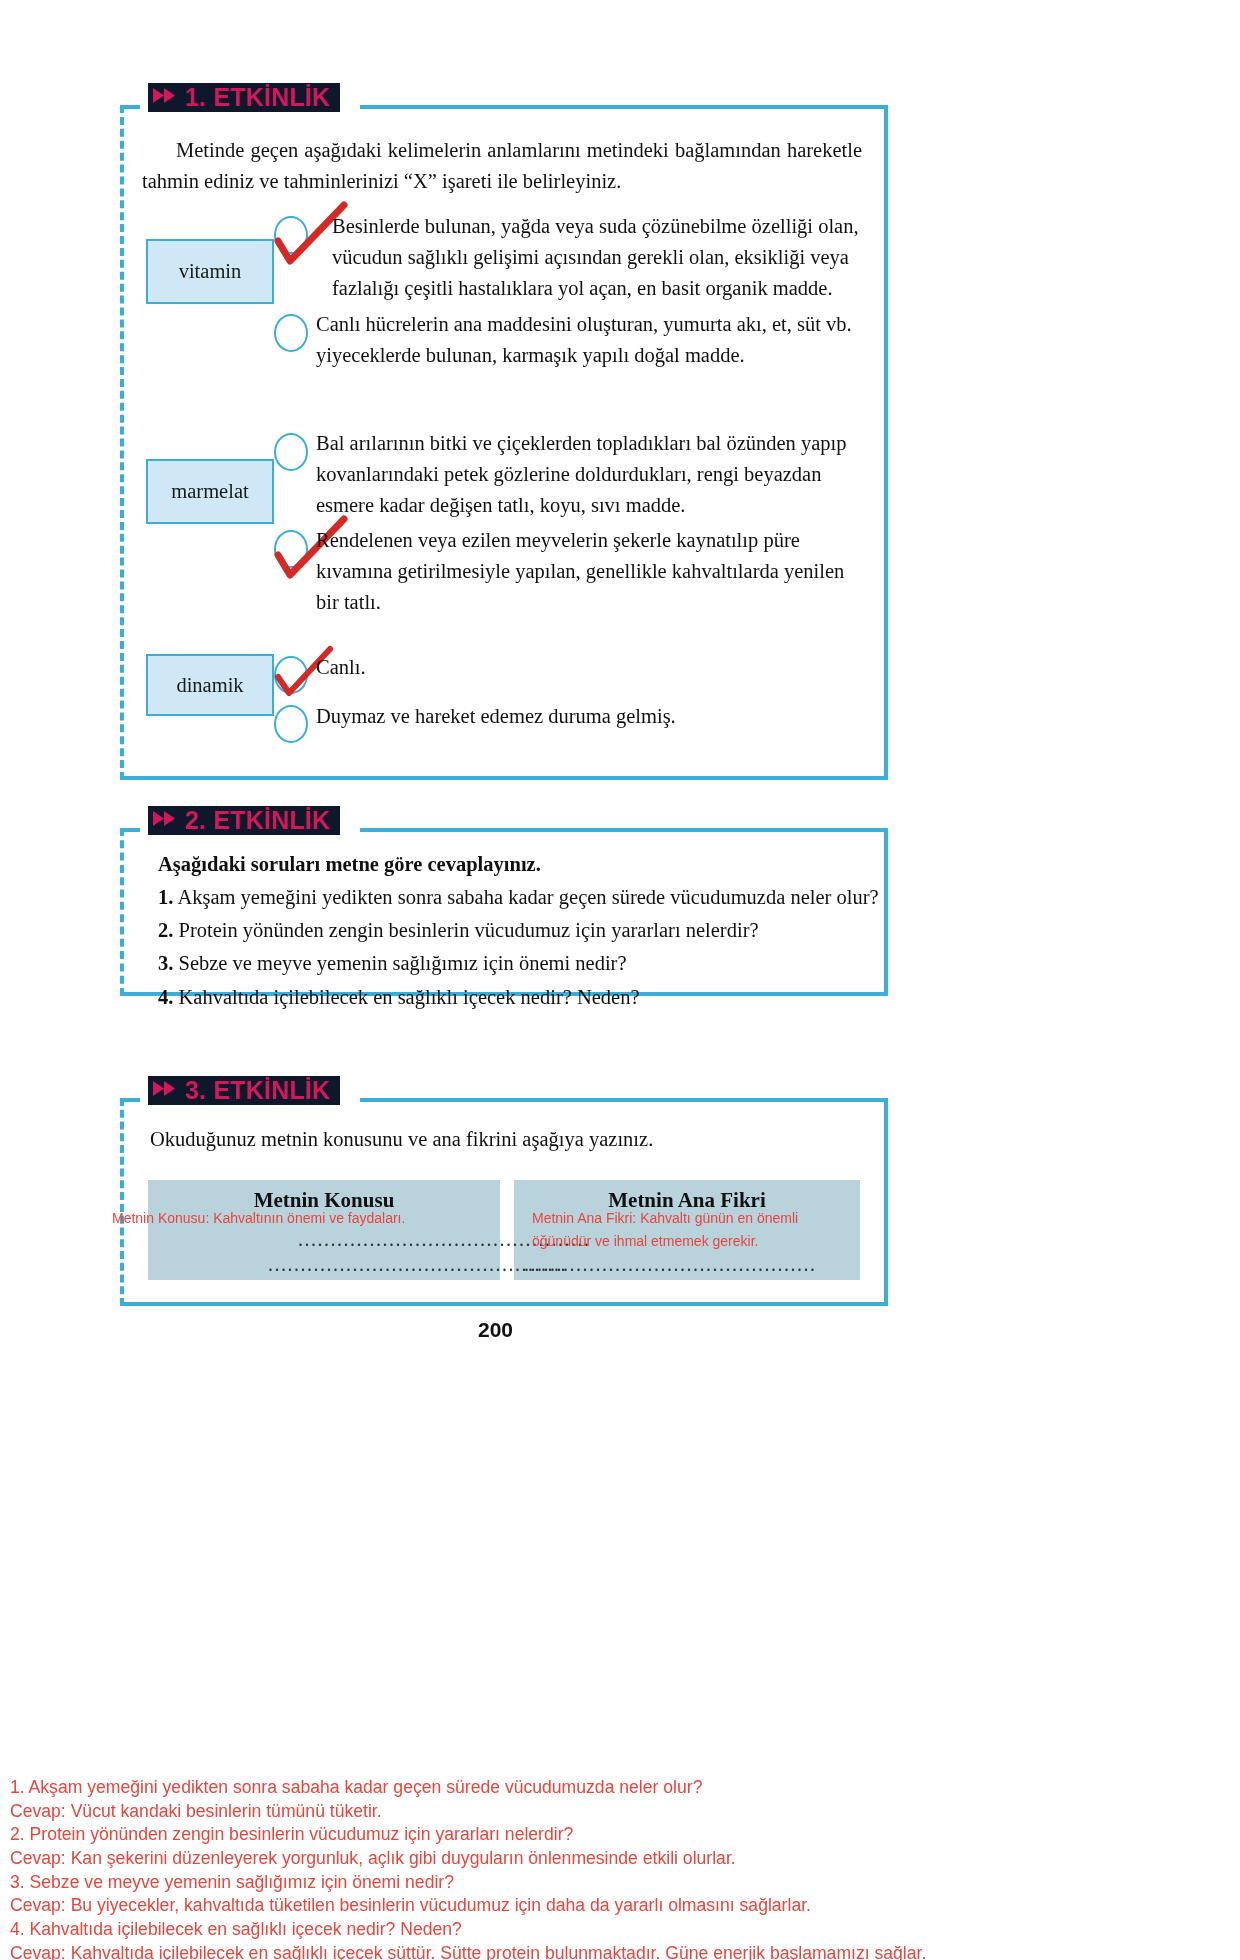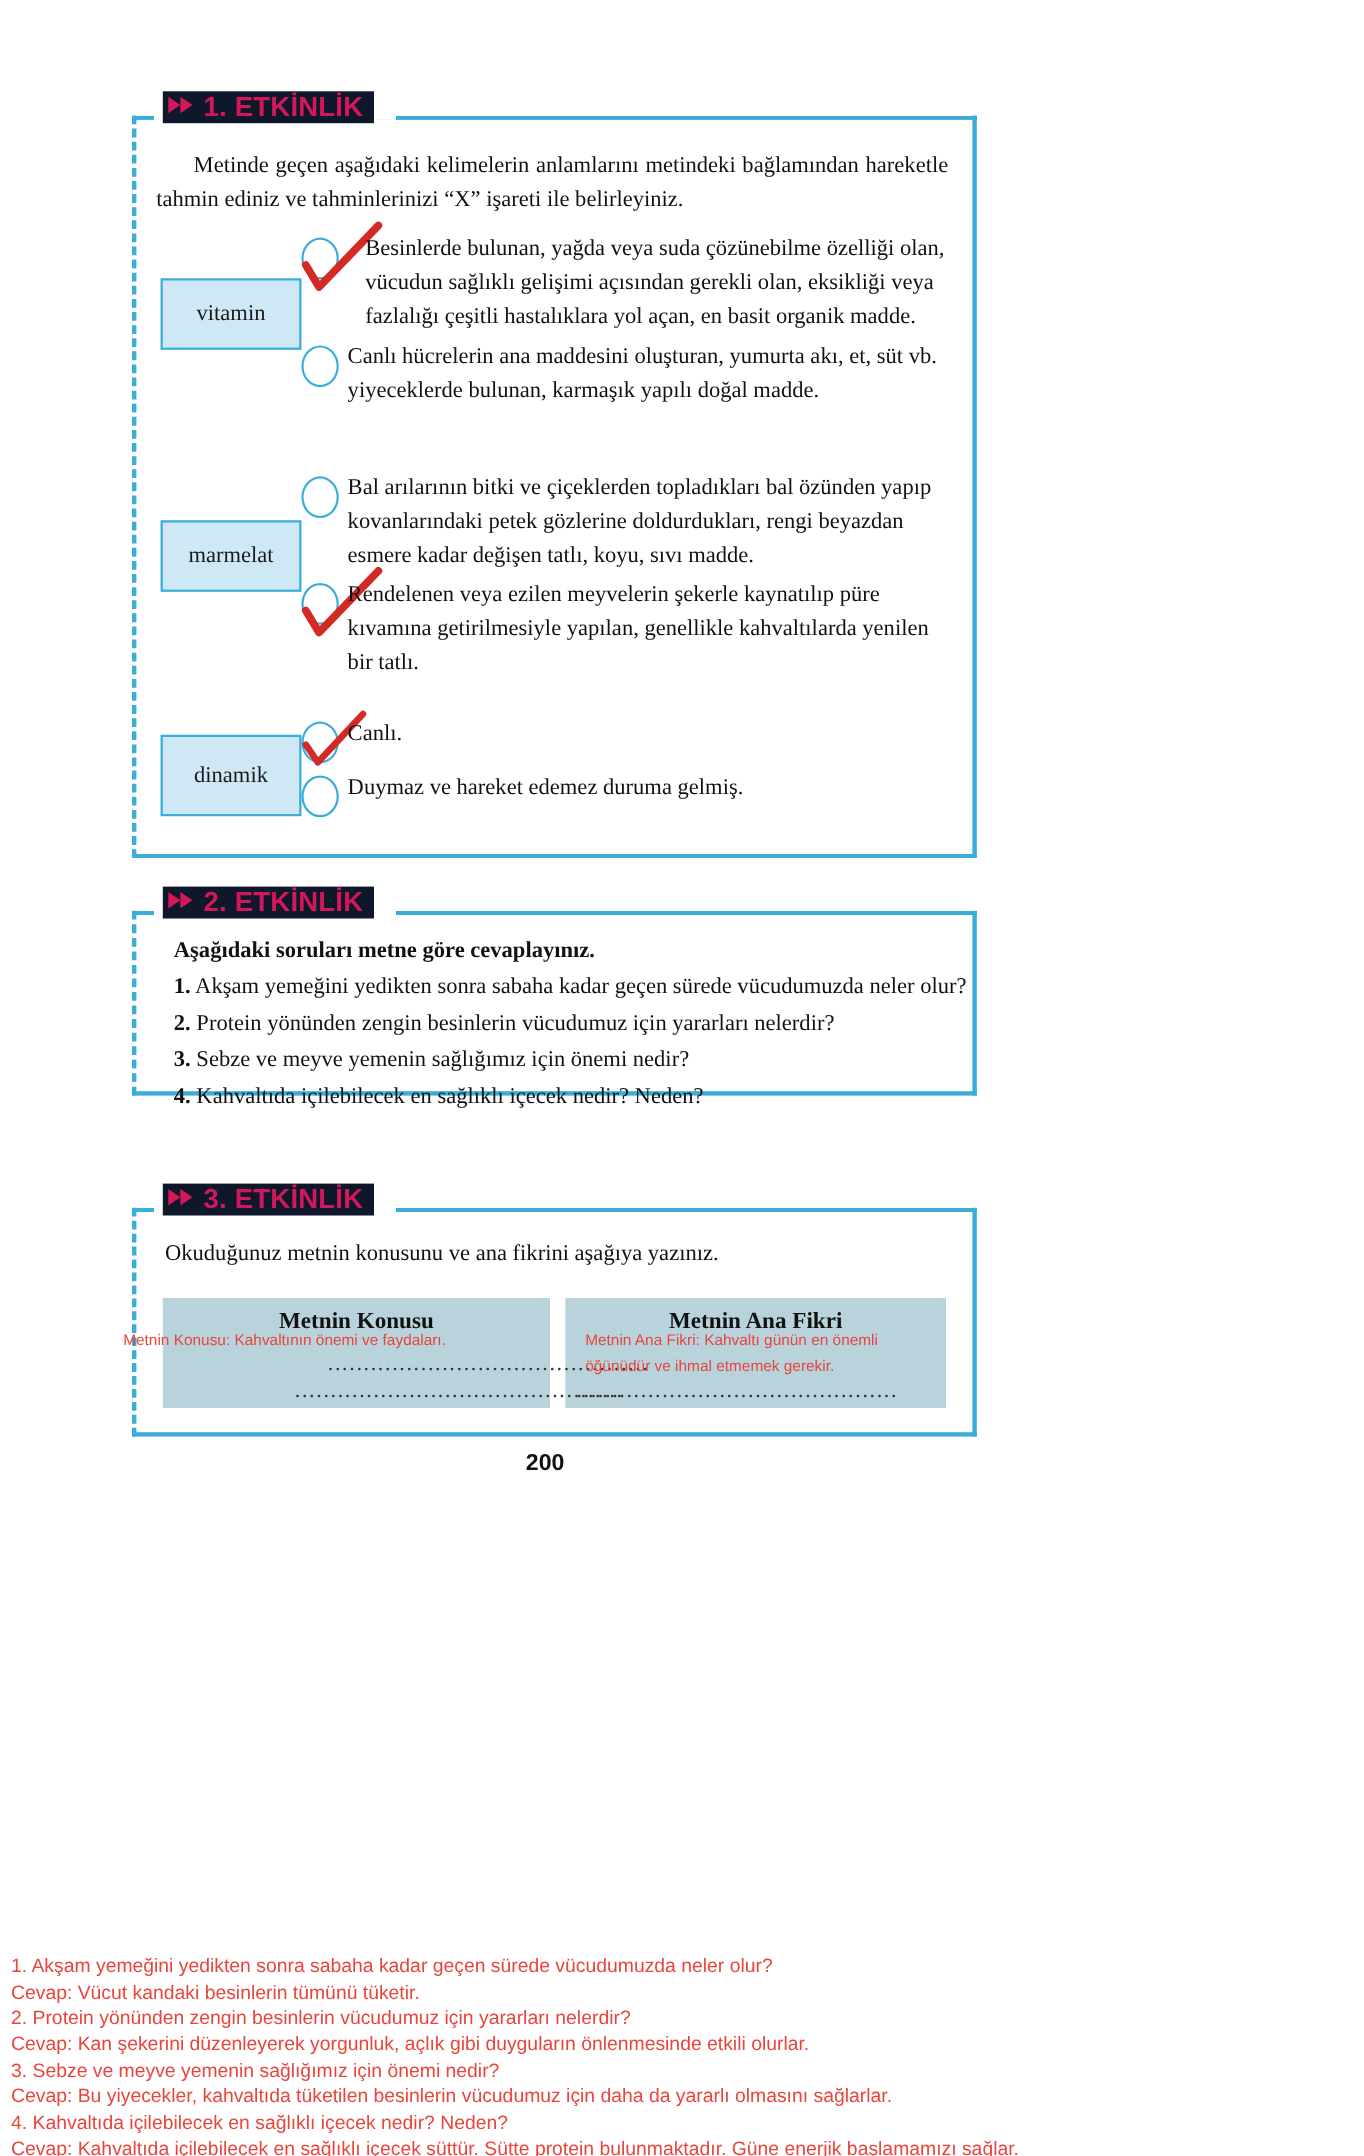--- a/index.html
+++ b/index.html
@@ -72,21 +72,20 @@
   
   .wordbox {
     position: absolute;
     background: #cfe8f5;
     border: 2px solid #3badd9;
     display: flex;
     align-items: center;
     justify-content: center;
     font-size: 20.5px;
     color: #1a1a1a;
-    margin-top: 14px;
   }
 
   
   .opt-circle {
     position: absolute;
     width: 34px; height: 38px;
     border: 2.5px solid #3badd9;
     border-radius: 50%;
     background: transparent;
   }
@@ -206,21 +205,21 @@
 
     <div class="opt-circle" style="left:154px; top:328px;"></div>
     <div class="opt-text" style="left:196px; top:323px; width:546px;">Bal arılarının bitki ve çiçeklerden topladıkları bal özünden yapıp kovanlarındaki petek gözlerine doldurdukları, rengi beyazdan esmere kadar değişen tatlı, koyu, sıvı madde.</div>
 
     <div class="opt-circle" style="left:154px; top:425px;"></div>
     <svg class="tick" style="left:146px; top:410px;" width="86" height="64" viewBox="0 0 86 64">
       <path d="M12,40 L24,60 L78,4" fill="none" stroke="#d42a26" stroke-width="7" stroke-linecap="round" stroke-linejoin="round"></path>
     </svg>
     <div class="opt-text" style="left:196px; top:420px; width:546px;">Rendelenen veya ezilen meyvelerin şekerle kaynatılıp püre kıvamına getirilmesiyle yapılan, genellikle kahvaltılarda yenilen bir tatlı.</div>
 
-    <div class="wordbox" style="left:26px; top:549px; width:128px; height:74px;">
+    <div class="wordbox" style="left:26px; top:549px; width:128px; height:62px;">
       <span>dinamik</span>
     </div>
 
     <div class="opt-circle" style="left:154px; top:551px;"></div>
     <svg class="tick" style="left:148px; top:540px;" width="70" height="52" viewBox="0 0 70 52">
       <path d="M10,32 L21,48 L62,4" fill="none" stroke="#d42a26" stroke-width="6" stroke-linecap="round" stroke-linejoin="round"></path>
     </svg>
     <div class="opt-text" style="left:196px; top:547px; width:546px;">Canlı.</div>
 
     <div class="opt-circle" style="left:154px; top:600px;"></div>

